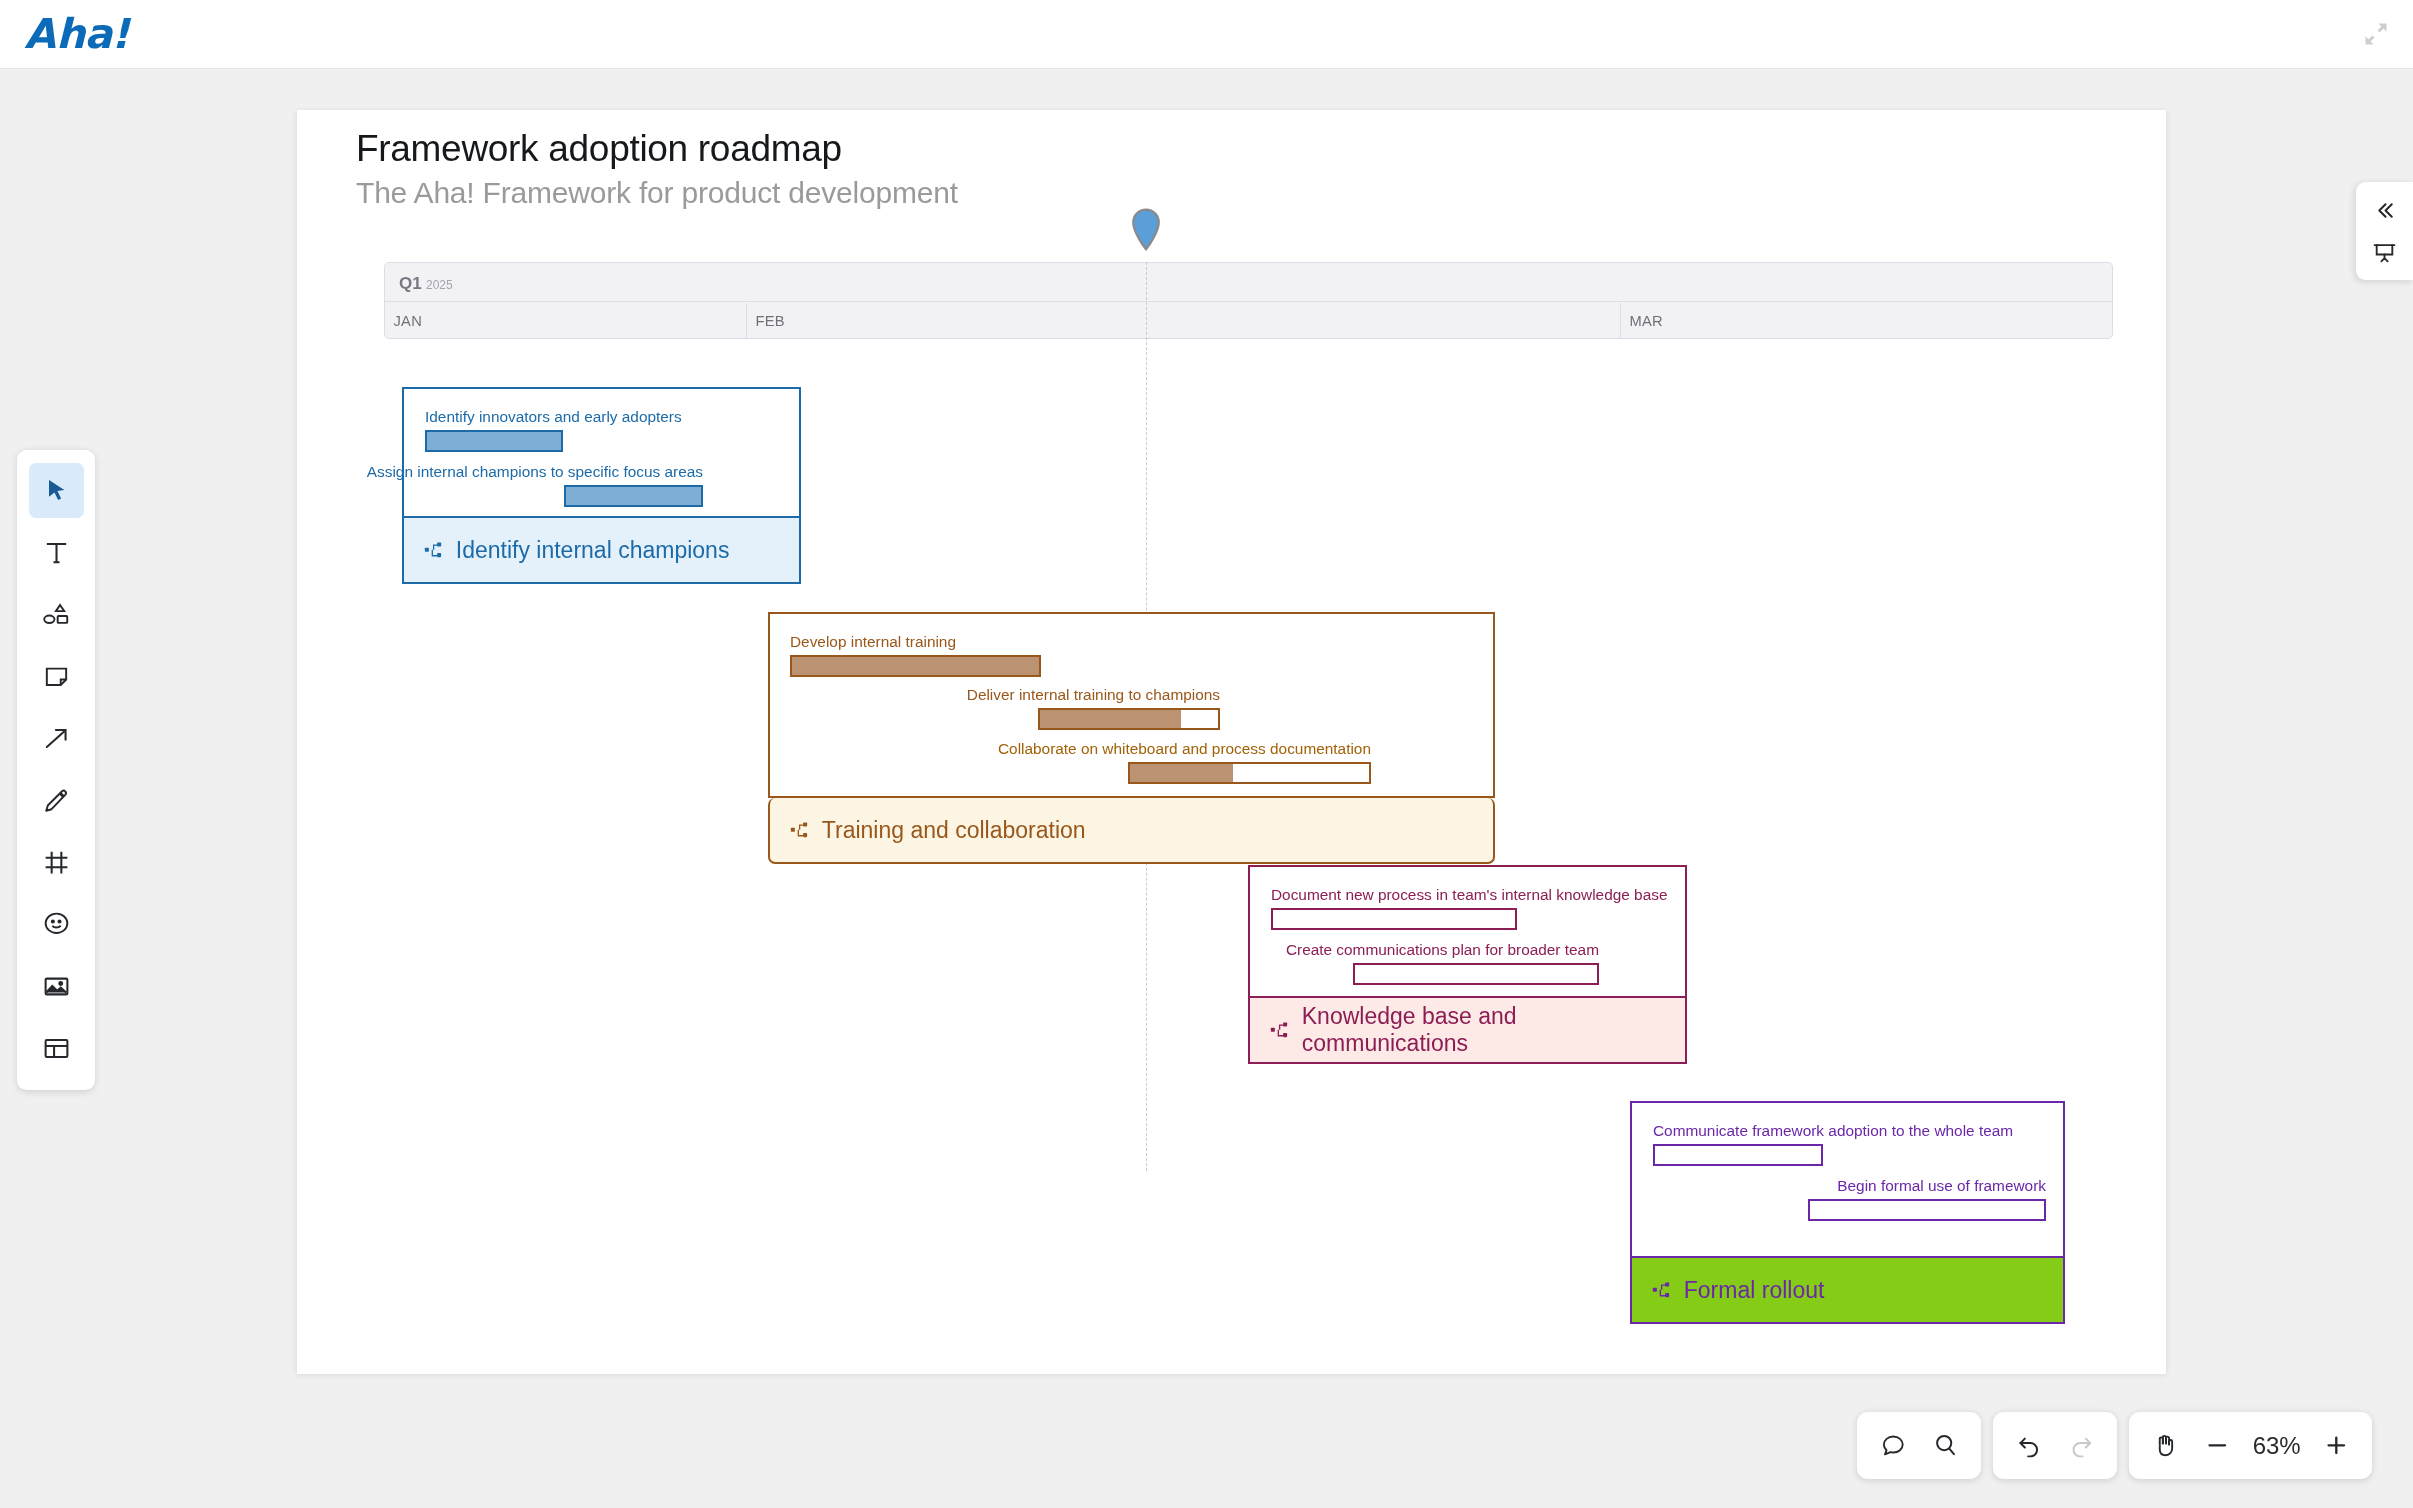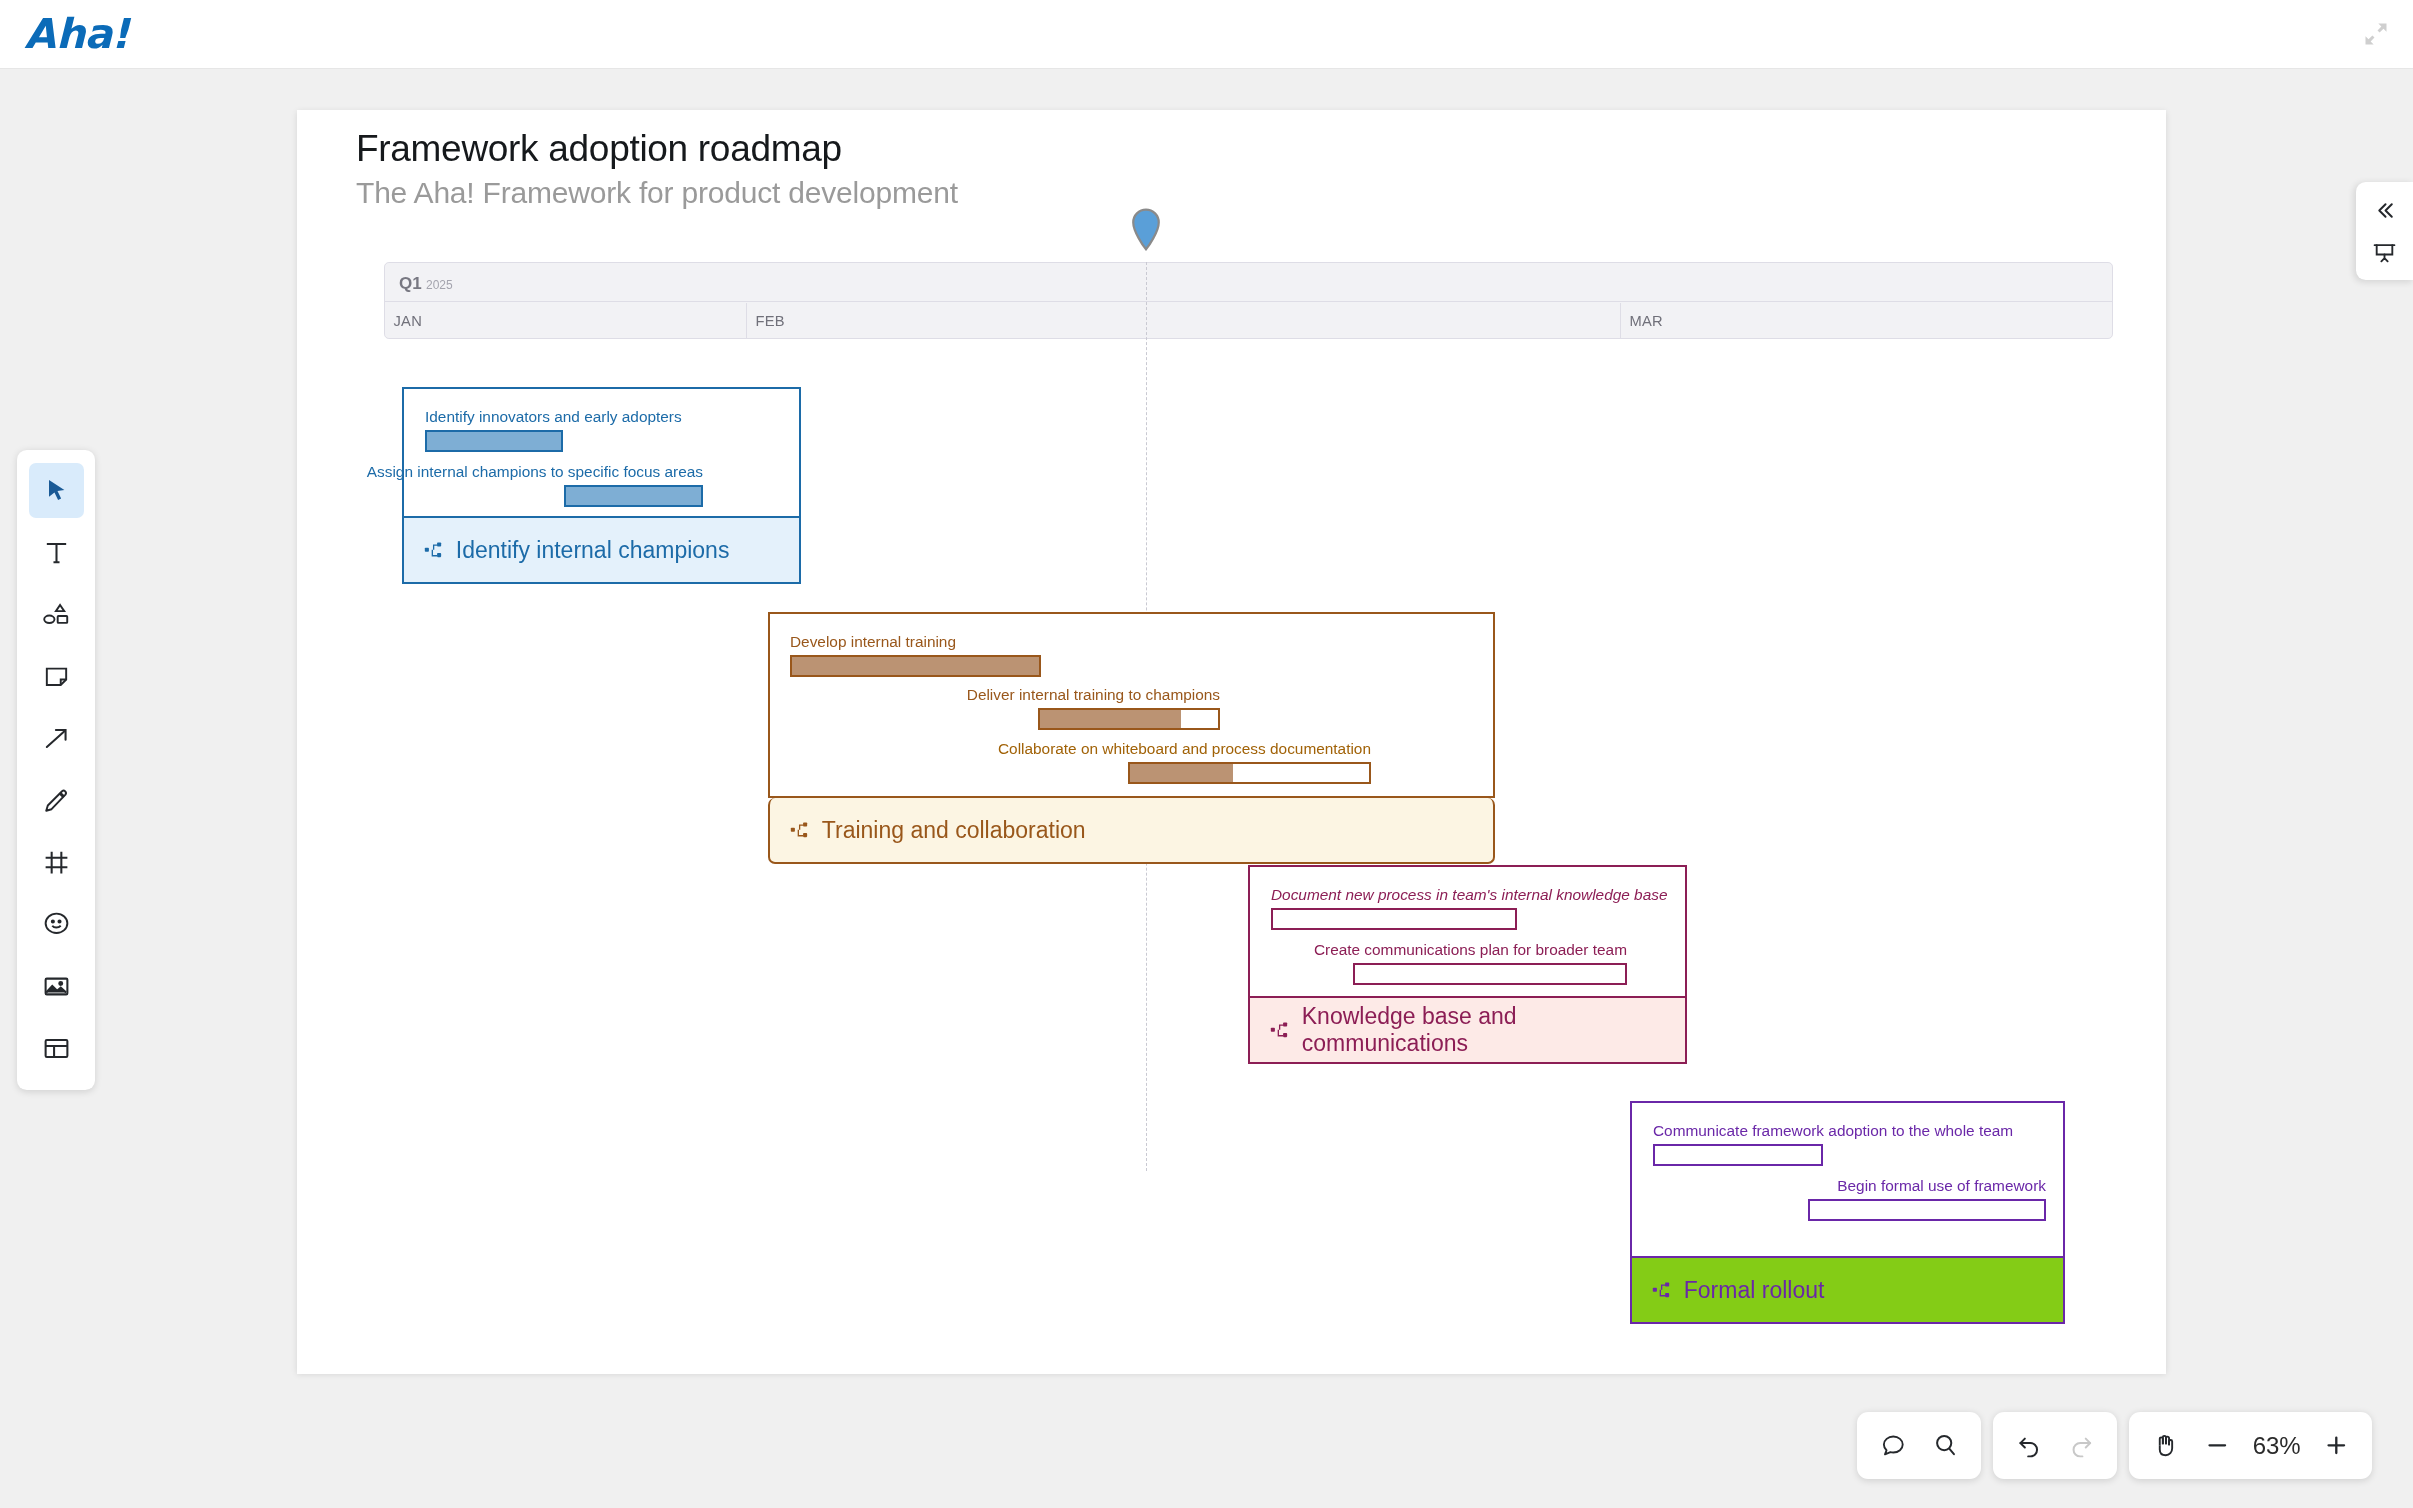--- a/index.html
+++ b/index.html
@@ -351,26 +351,26 @@
           <path d="M6 12h5v-6.5h5v1.6h-3.4V12H11v6.5h5v1.6h-6.6V12z"></path>
         </svg>
       </span>
       <span class="group-header-label" style="color:#99571b;">Training and collaboration</span>
     </div>
   </div>
 
   <div class="group" style="left:951px; top:755px; width:439px;">
     <div class="group-body" style="border-color:#8c1e55; height:133px;">
       <div class="task" style="left:21px; top:41px; width:246px;">
-        <div class="task-label" style="color:#8c1e55;font-style:italic;">Document new process in team's internal knowledge base</div>
+        <div class="task-label" style="color:#8c1e55;">Document new process in team's internal knowledge base</div>
         <div class="task-bar" style="border-color:#8c1e55;">
           <div class="task-fill" style="width:0%; background:#c46591;"></div>
         </div>
       </div>
-      <div class="task" style="left:103px; top:96px; width:274px;">
+      <div class="task" style="left:103px; top:96px; width:246px;">
         <div class="task-label right" style="color:#8c1e55;">Create communications plan for broader team</div>
         <div class="task-bar" style="border-color:#8c1e55;">
           <div class="task-fill" style="width:0%; background:#c46591;"></div>
         </div>
       </div>
     </div>
     <div class="group-header" style="border-color:#8c1e55; background:#fdeae7;">
       <span class="group-header-icon">
         <svg width="19.6" height="19.6" viewBox="0 0 24 24" fill="#8c1e55">
           <rect x="1" y="9.5" width="5" height="5" rx="1"></rect>

